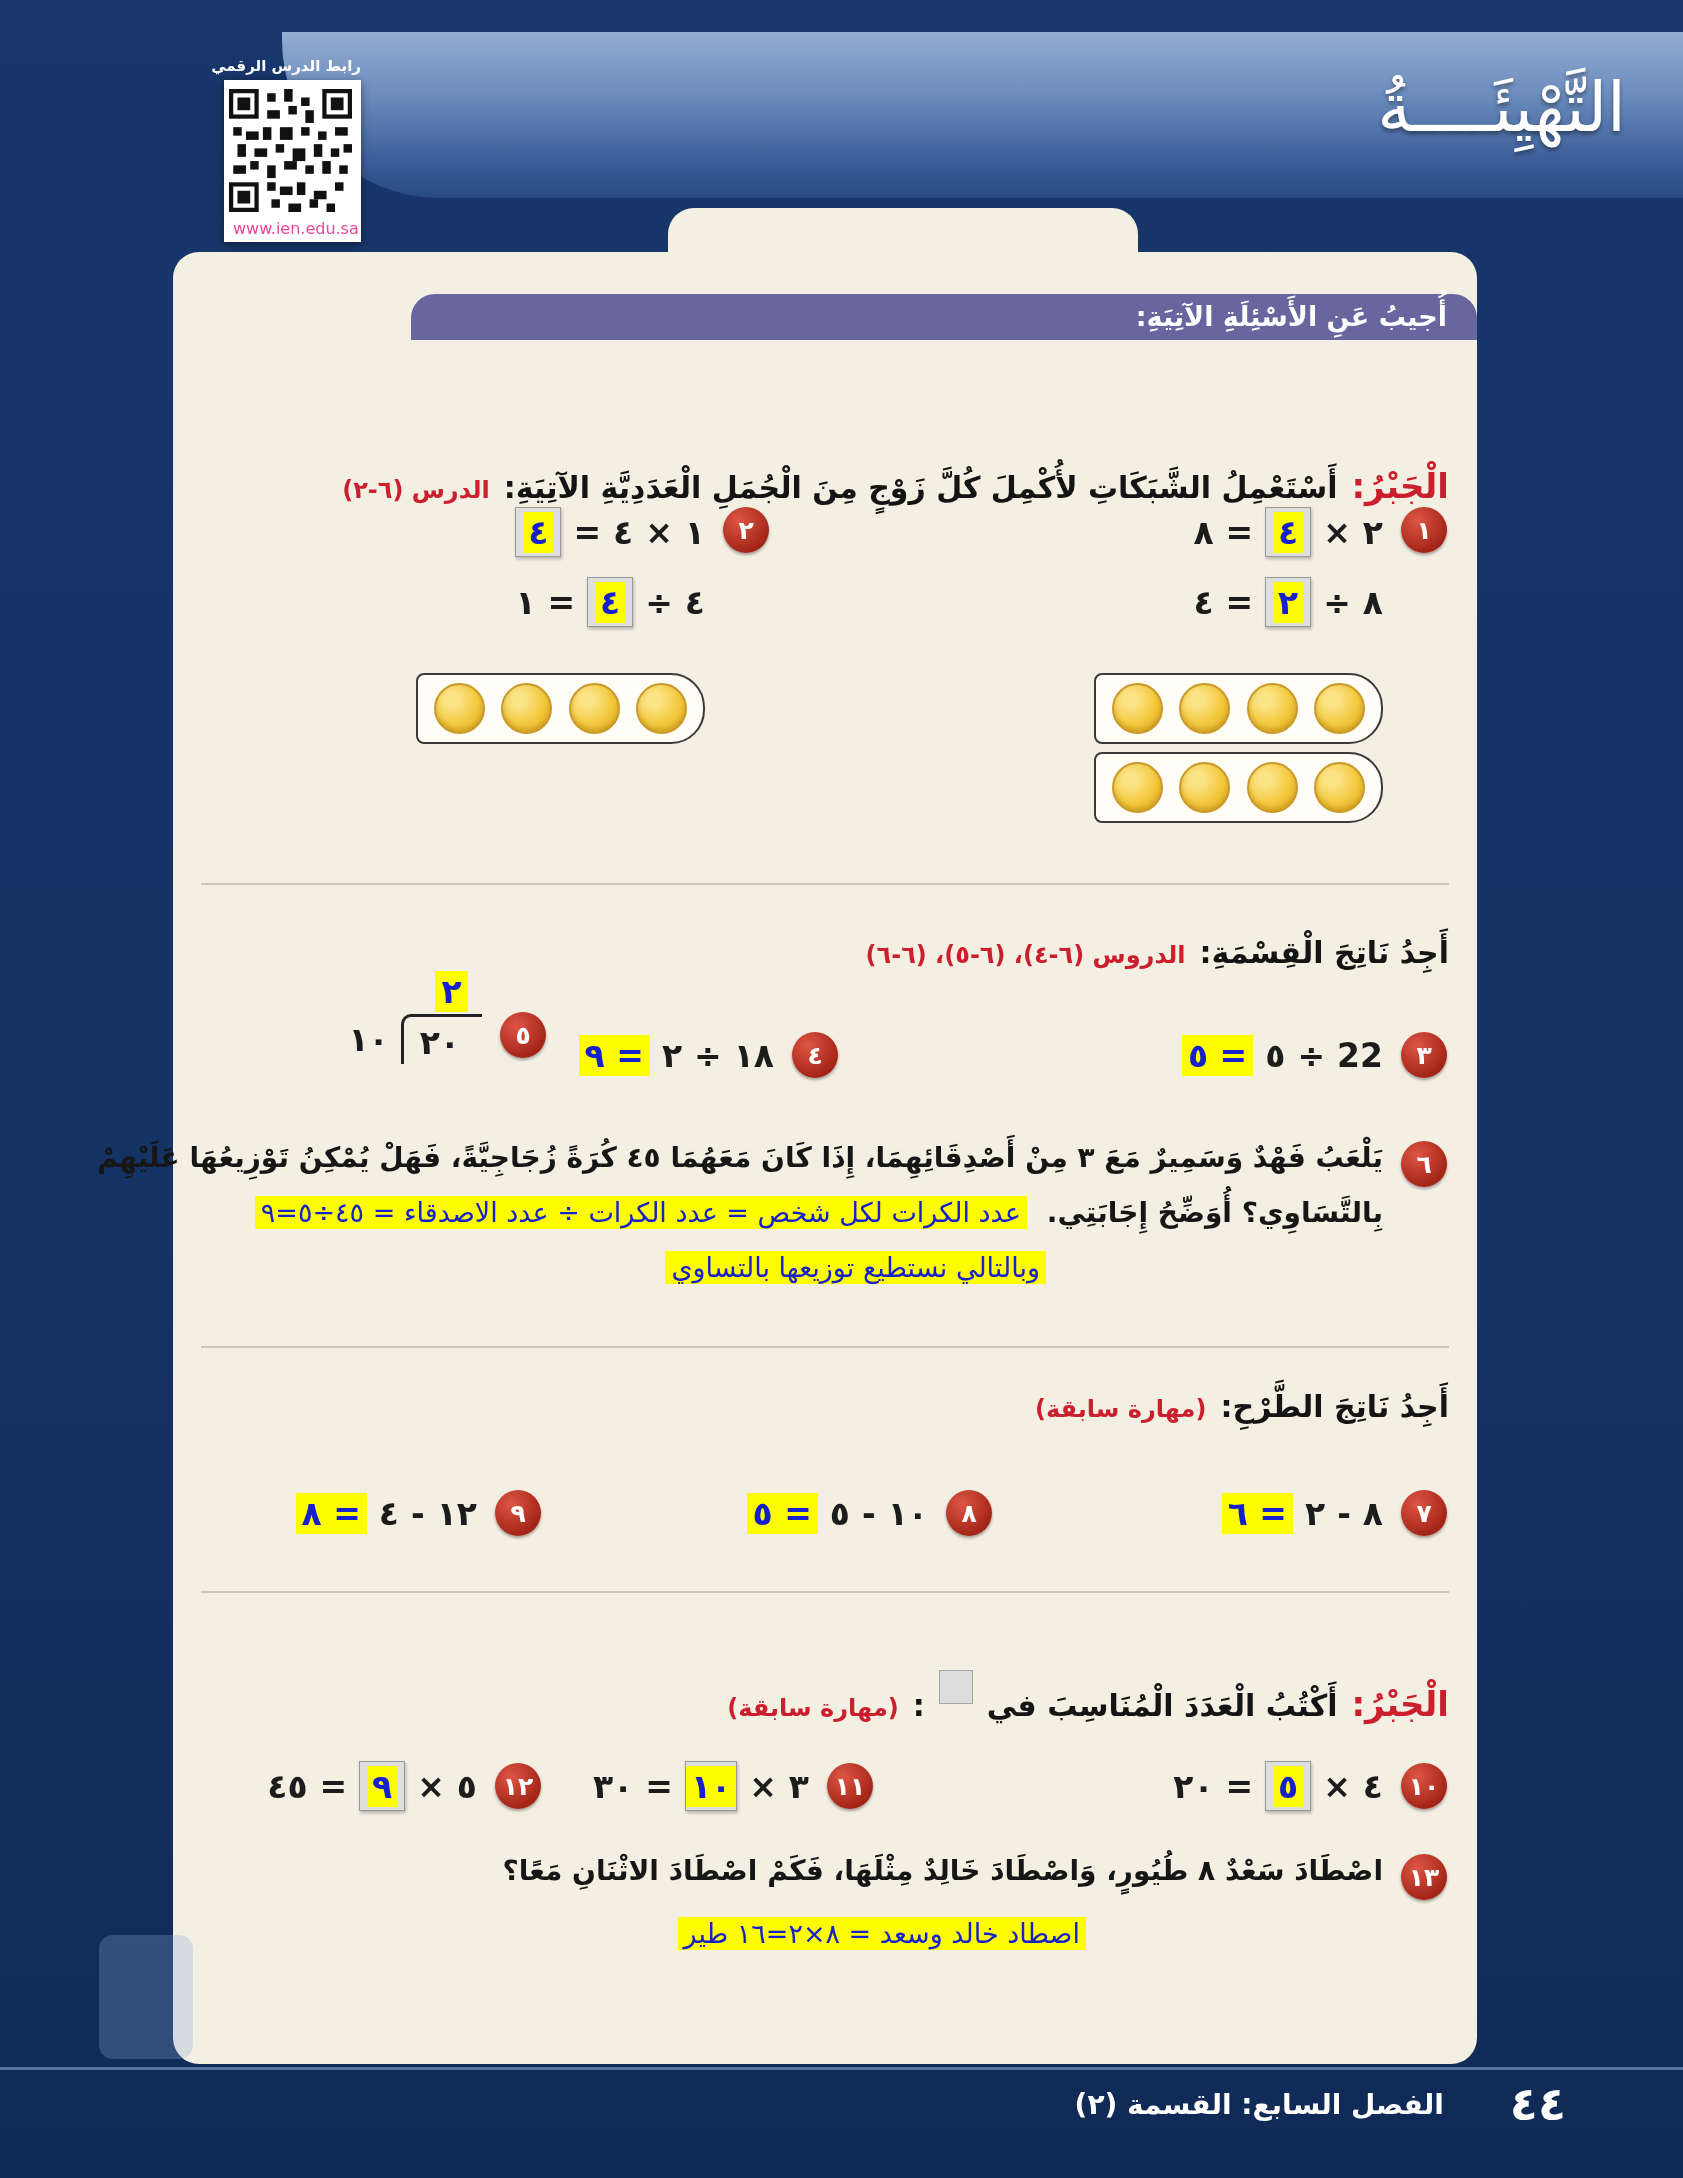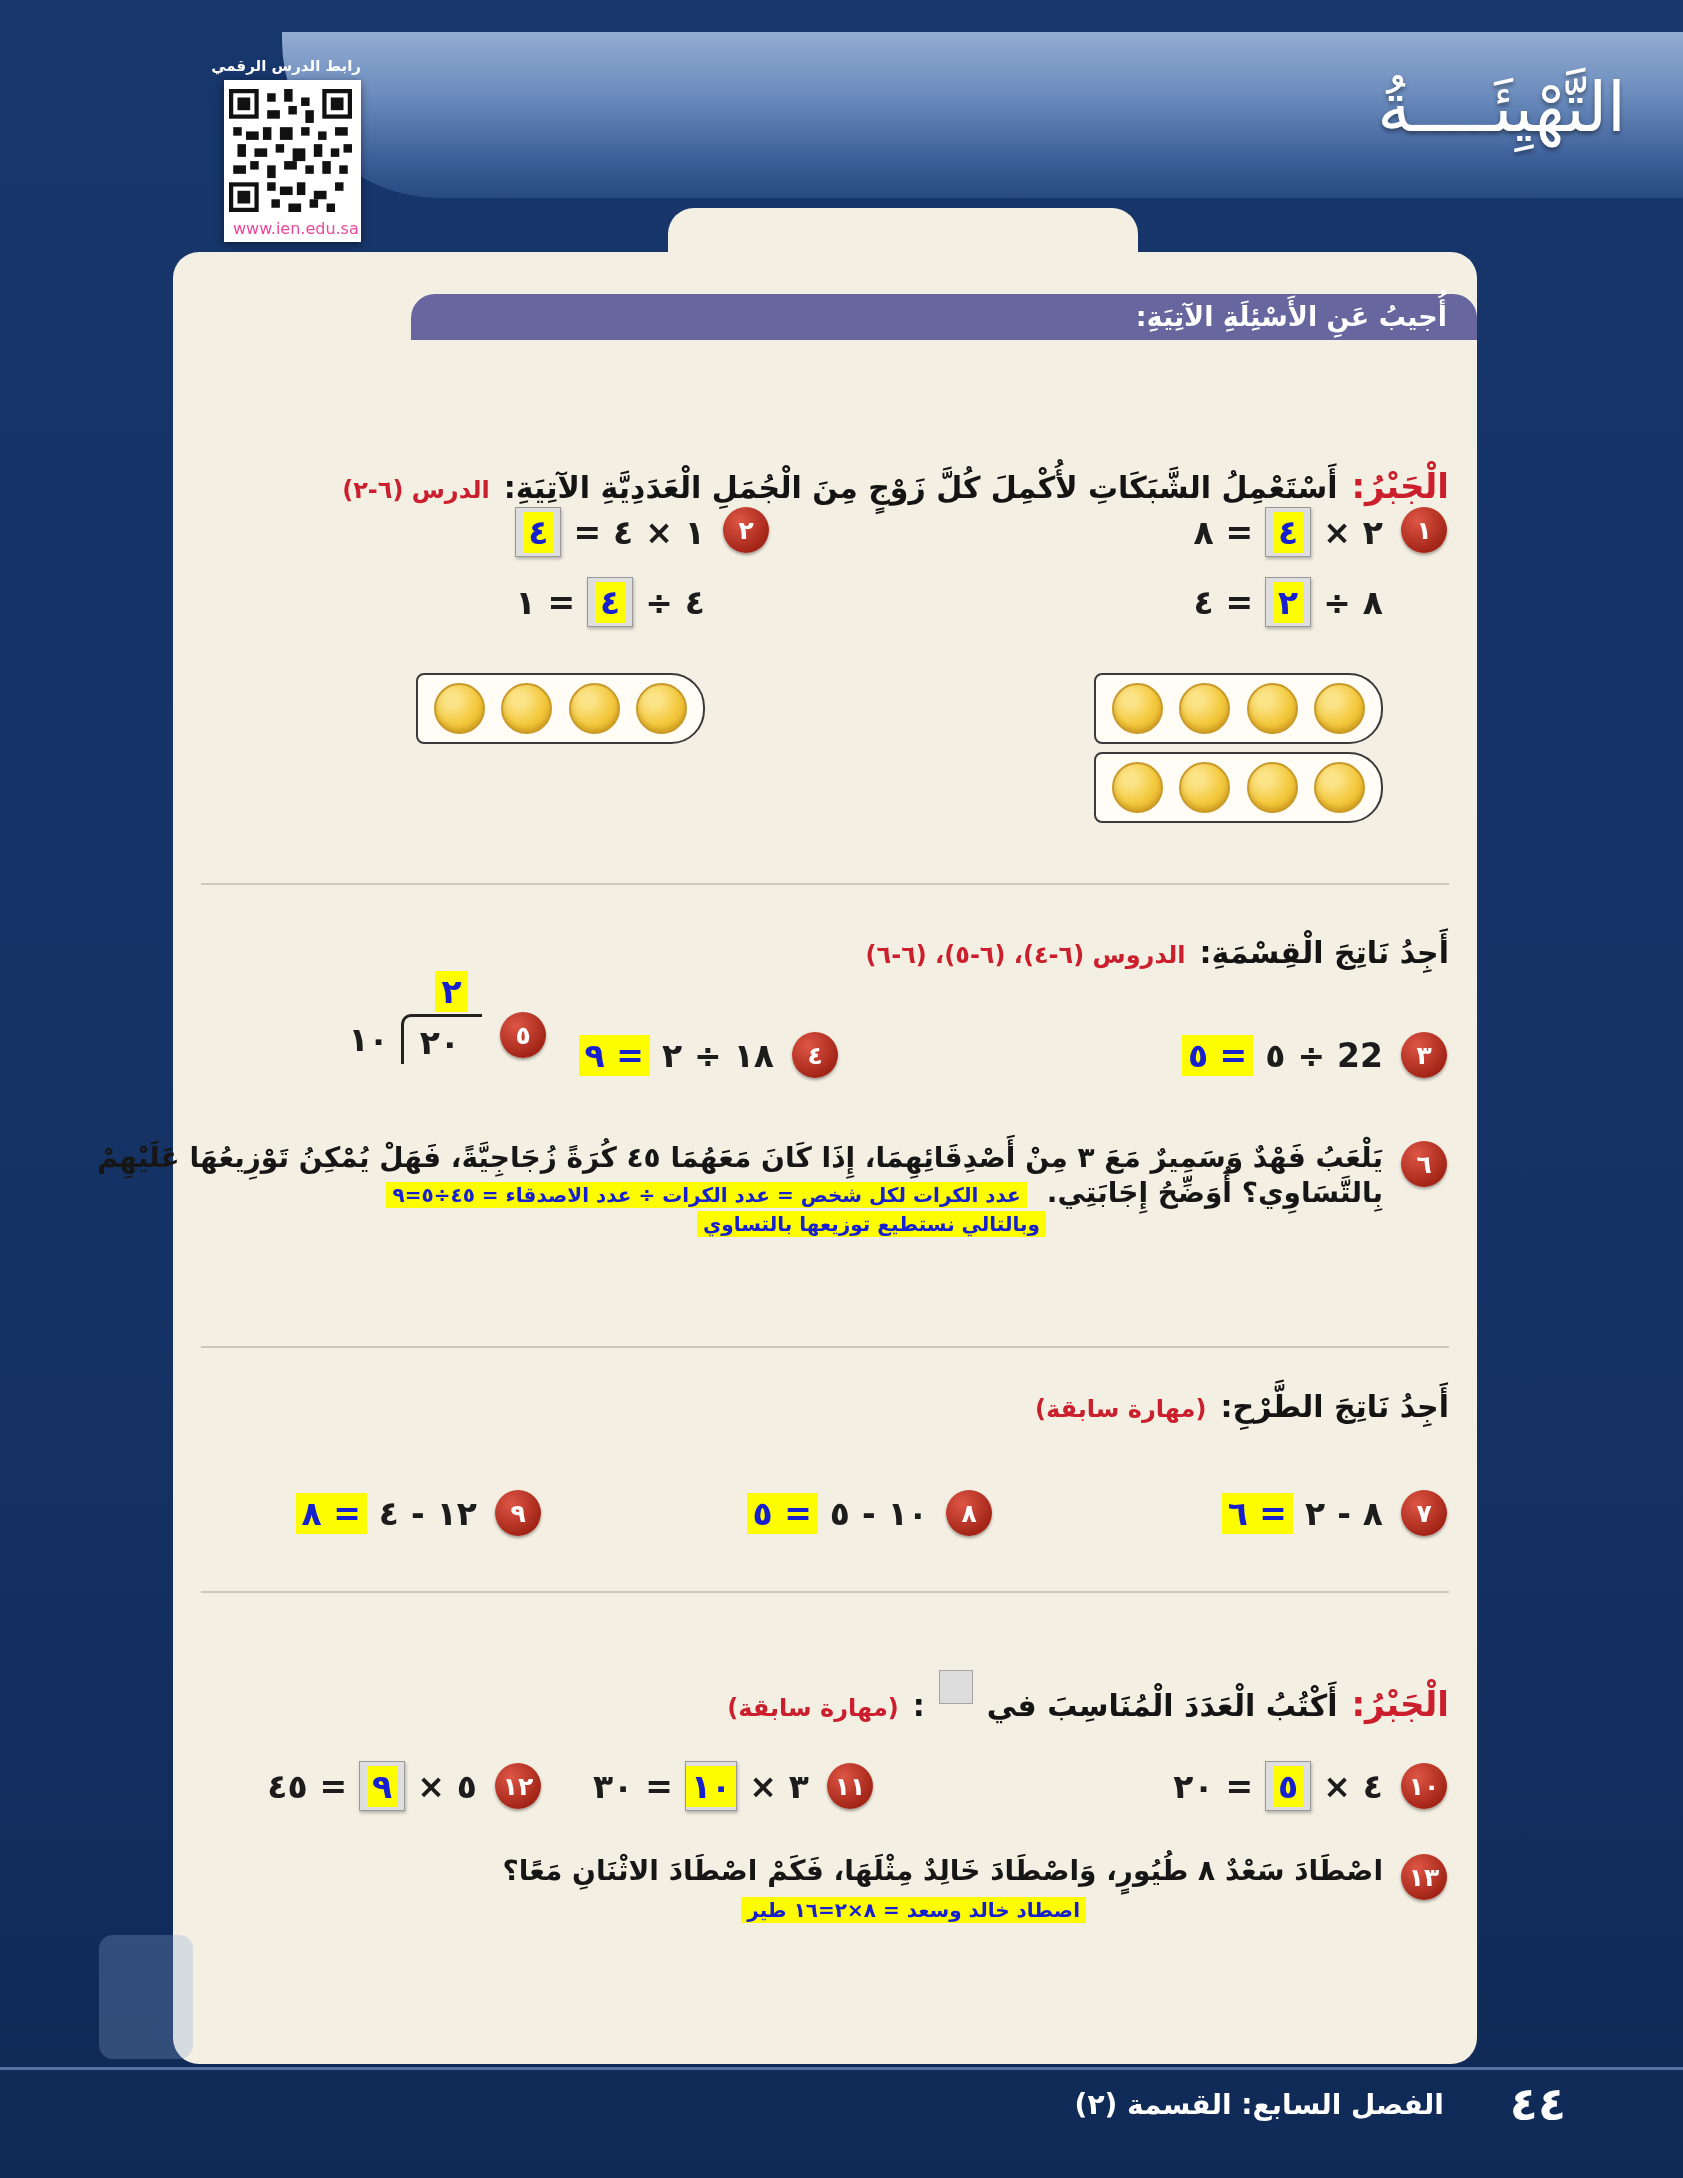--- a/index.html
+++ b/index.html
@@ -66,24 +66,24 @@
              border:2px solid #c9992a; box-shadow:inset 0 -3px 4px rgba(160,110,10,.35); }
 
   .longdiv { direction:ltr; font-size:33px; font-weight:bold; color:#1c1c1c; display:flex; flex-direction:column; }
   .ld-q { margin-left:87px; margin-bottom:2px; width:fit-content; }
   .ld-row { display:flex; align-items:stretch; }
   .ld-divisor { padding:6px 12px 2px 0; }
   .ld-dividend { border-top:3px solid #222; border-left:3px solid #222; border-top-left-radius:10px;
                  padding:6px 22px 2px 16px; }
 
   .wordprob { position:absolute; display:flex; direction:rtl; gap:18px; align-items:flex-start; }
-  .wp-col { display:flex; flex-direction:column; gap:2px; }
+  .wp-col { display:flex; flex-direction:column; gap:22px; }
   .wp-text { font-size:28px; font-weight:bold; color:#161616; white-space:nowrap; }
   .wp-row { display:flex; direction:rtl; align-items:baseline; gap:20px; white-space:nowrap; }
-  .hw-line { font-size:20px; font-weight:bold; white-space:nowrap; width:fit-content; }
+  .hw-line { font-size:27px; font-weight:normal; white-space:nowrap; width:fit-content; }
 
   .divider { position:absolute; left:28px; right:28px; height:2px; background:#cdc7b8; }
 
   
   .footer-line { position:absolute; left:0; right:0; top:2067px; height:3px; background:#51719f; }
   .footer { position:absolute; top:2077px; right:117px; display:flex; direction:rtl; align-items:center; gap:26px; color:#fff; }
   .footer-page { font-size:46px; font-weight:bold;margin-left:40px; }
   .footer-chapter { font-size:28px; font-weight:bold; }
 
   .watermark { position:absolute; left:99px; top:1935px; width:94px; height:124px;

